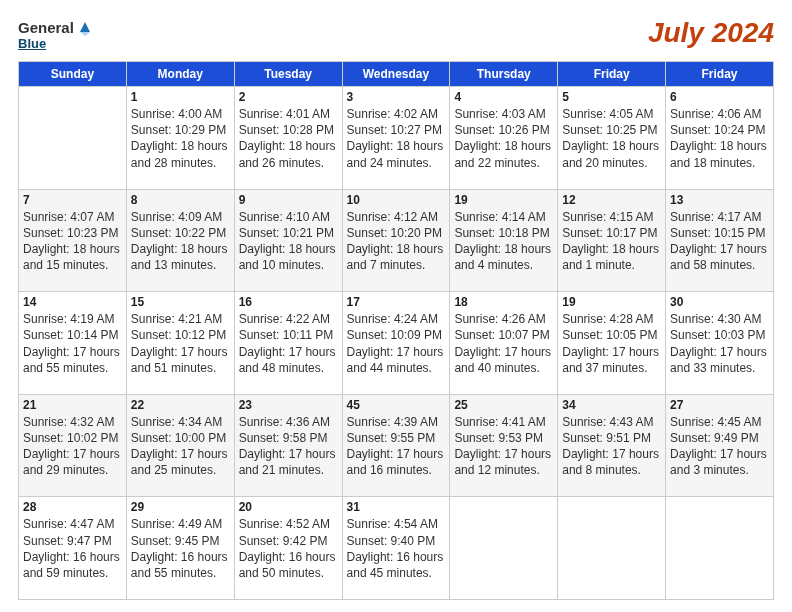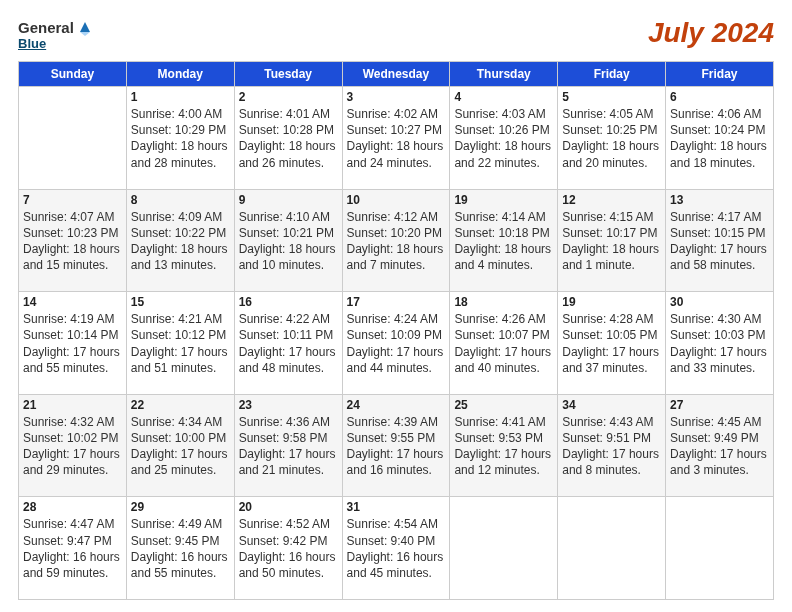--- a/index.html
+++ b/index.html
@@ -265,21 +265,21 @@
             Sunrise: 4:34 AM<br>Sunset: 10:00 PM<br>Daylight: 17 hours and 25 minutes.
           </div>
         </td>
           <td>
           <div class="cell-date">23</div>
           <div class="cell-info">
             Sunrise: 4:36 AM<br>Sunset: 9:58 PM<br>Daylight: 17 hours and 21 minutes.
           </div>
         </td>
           <td>
-          <div class="cell-date">24</div>
+          <div class="cell-date">45</div>
           <div class="cell-info">
             Sunrise: 4:39 AM<br>Sunset: 9:55 PM<br>Daylight: 17 hours and 16 minutes.
           </div>
         </td>
           <td>
           <div class="cell-date">25</div>
           <div class="cell-info">
             Sunrise: 4:41 AM<br>Sunset: 9:53 PM<br>Daylight: 17 hours and 12 minutes.
           </div>
         </td>

